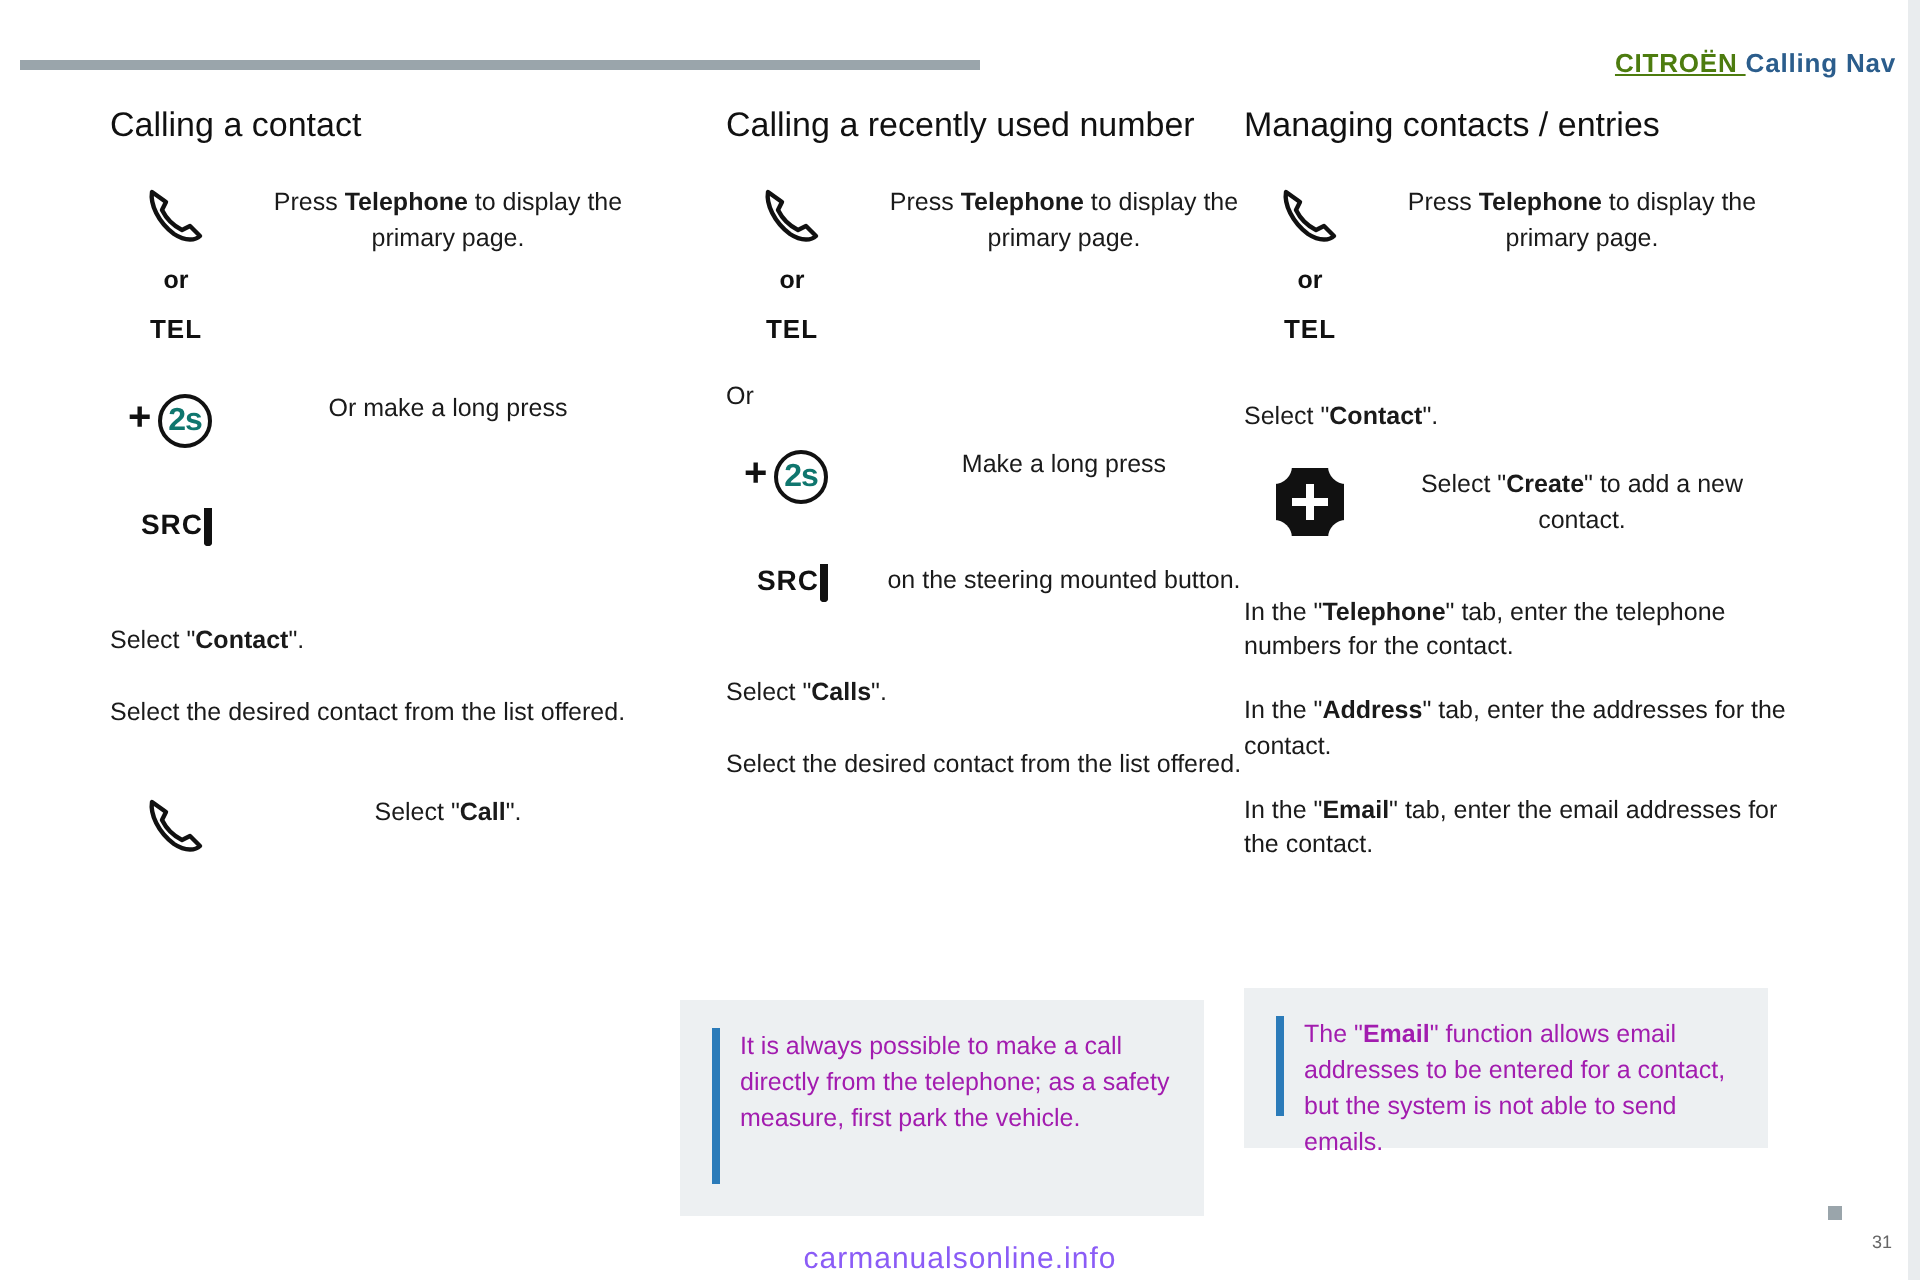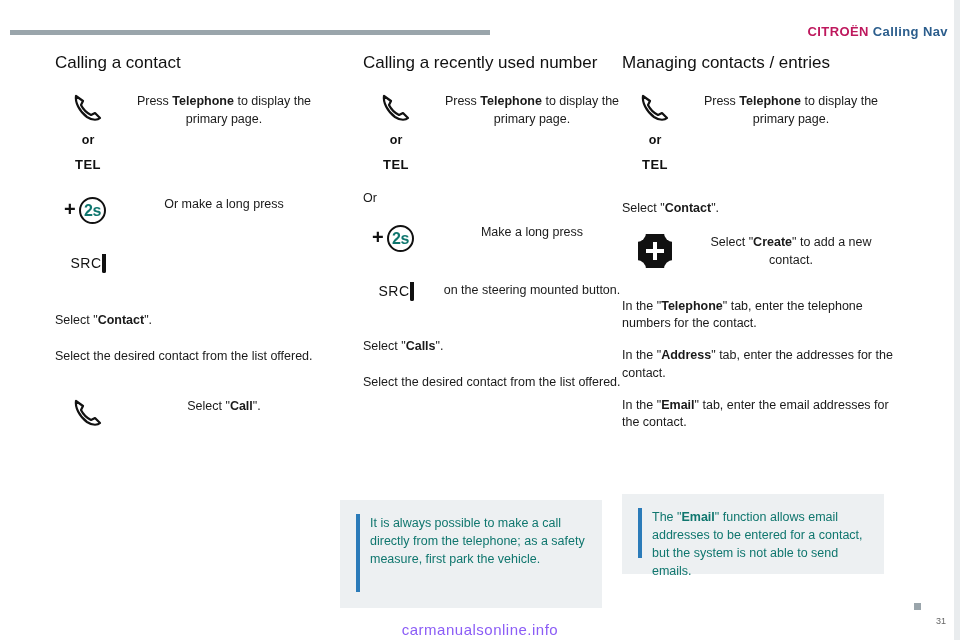--- a/index.html
+++ b/index.html
@@ -31,21 +31,21 @@
     background: #9aa5ab;
   }
   .brand {
     position: absolute;
     right: 12px;
     top: 24px;
     font-size: 13px;
     letter-spacing: 0.4px;
     white-space: nowrap;
   }
-  .brand .b1 { color: #be185d; font-weight: bold; }
+  .brand .b1 { color: #4d7c0f; font-weight: bold; text-decoration: underline; }
   .brand .b2 { color: #2b5d8c; font-weight: bold; }
 
   
   .col {
     position: absolute;
     top: 52px;
     width: 272px;
   }
   .col1 { left: 55px; }
   .col2 { left: 340px; margin-left: 23px; }
@@ -140,21 +140,21 @@
     color: #0f766e;
     letter-spacing: -0.5px;
   }
 
   .ico-src {
     width: 48px;
     text-align: center;
   }
   .ico-src .src-text {
     font-size: 14px;
-    font-weight: normal;
+    font-weight: bold;
     color: #111;
     letter-spacing: 0.5px;
     line-height: 1;
   }
   .ico-src .src-arc {
     width: 34px;
     height: 9px;
     margin: 3px auto 0 auto;
     border: 2.4px solid #111;
     border-top: none;
@@ -212,21 +212,21 @@
     width: 4px;
     background: #2b7bb9;
     align-self: stretch;
     margin-right: 10px;
     flex: 0 0 4px;
     min-height: 36px;
   }
   .note .note-text {
     font-size: 12.5px;
     line-height: 1.45;
-    color: #0f766e;
+    color: #a21caf;
   }
   .note-col2 {
     position: absolute;
     left: 340px;
     top: 500px;
     width: 262px;
     height: 108px;
   }
   .note-col3 {
     position: absolute;

